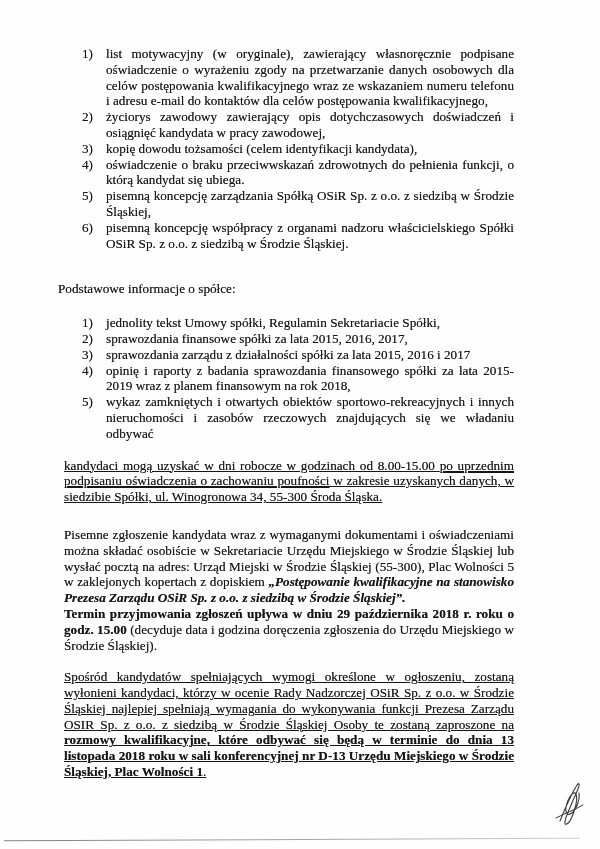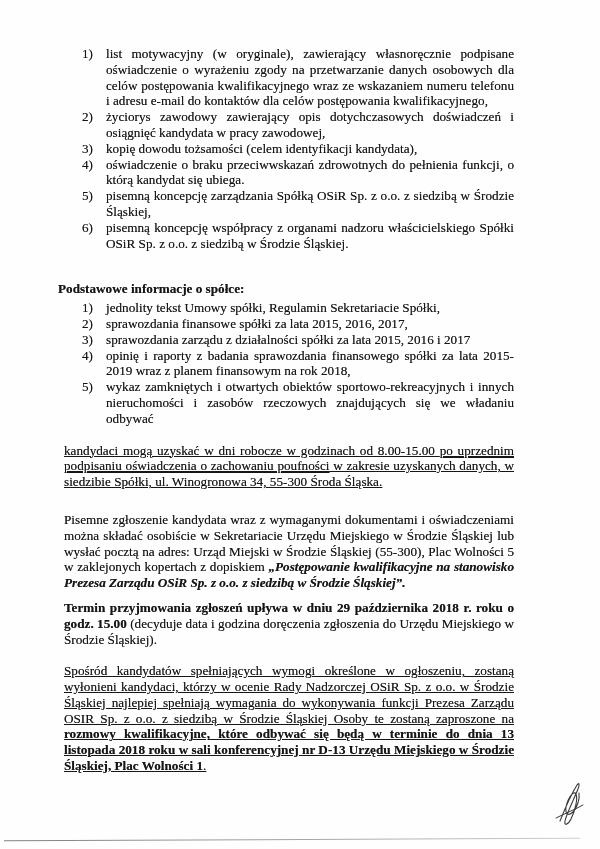--- a/index.html
+++ b/index.html
@@ -15,25 +15,25 @@
     color:#161616;
     text-shadow:0 0 .4px rgba(0,0,0,.55);
   }
   .content{position:absolute;left:64px;top:46px;width:450px;}
   .numlist{margin-left:18px;}
   .li-row{display:flex;align-items:flex-start;}
   .li-num{flex:0 0 24px;}
   .li-text{flex:1;text-align:justify;font-family:Liberation Serif, serif;}
   .para{text-align:justify;}
   b,.bold{font-weight:bold;}
-  .heading{font-weight:bold;margin-left:-6px;margin-top:30px;margin-bottom:3px;}
+  .heading{font-weight:normal;margin-left:-6px;margin-top:30px;margin-bottom:18px;}
   .ul{text-decoration:underline;text-underline-offset:2px;}
   .envelope{font-weight:bold;font-style:italic;}
   .gap-sm{margin-top:16px;text-decoration:underline;}
-  .gap-md{margin-top:9px;}
+  .gap-md{}
   .gap-lg{margin-top:22px;}
   .sig{position:absolute;right:14px;bottom:22px;width:34px;height:46px;}
   .scanline{
     position:absolute;left:4px;right:20px;bottom:9px;height:1px;
     background:linear-gradient(to right,rgba(60,60,60,.65),rgba(90,90,90,.5) 60%,rgba(120,120,120,.35));
     transform:rotate(-0.25deg);
   }
 </style>
 </head>
 <body>

